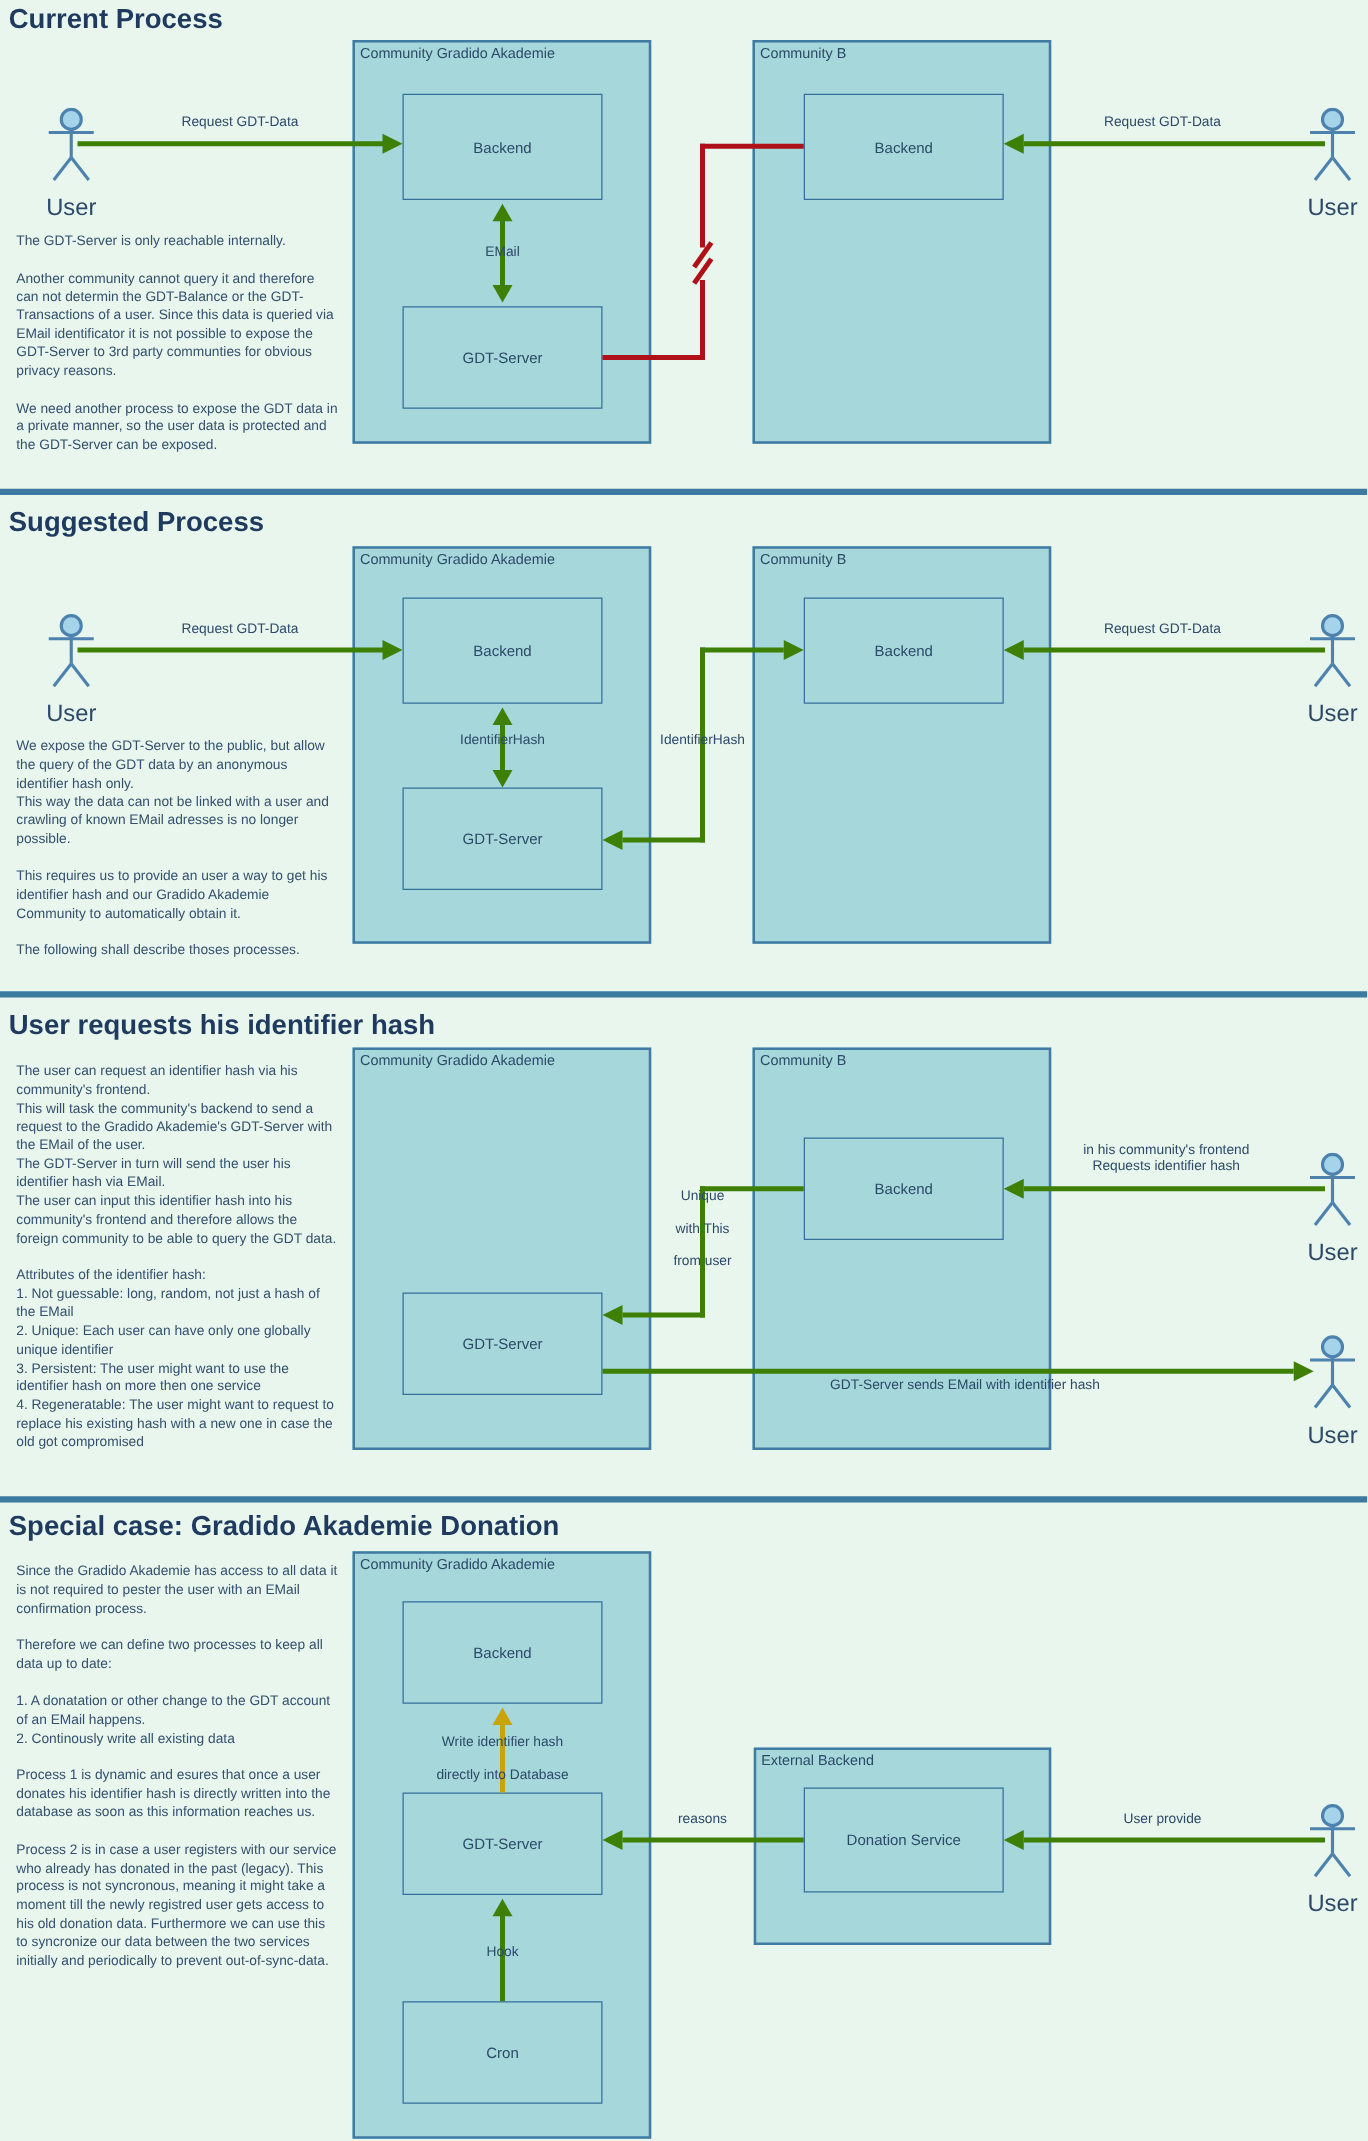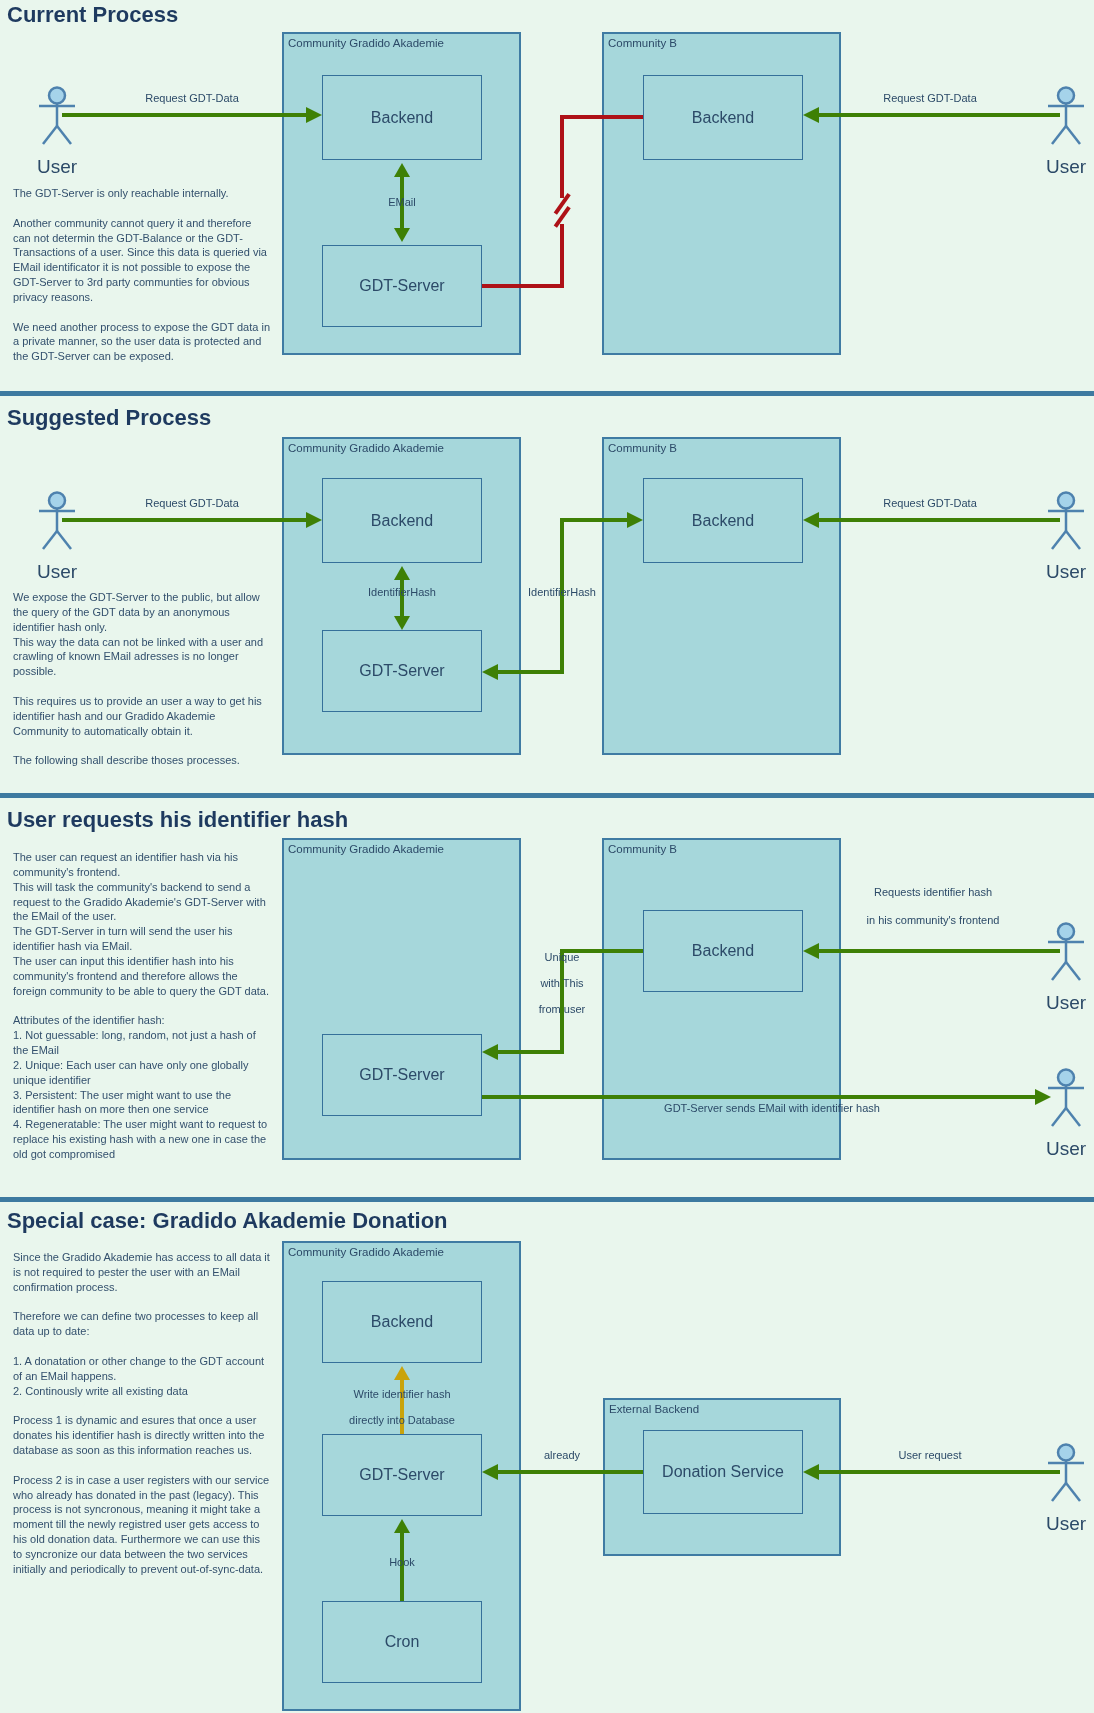--- a/index.html
+++ b/index.html
@@ -3,21 +3,21 @@
 <meta charset="utf-8">
 <style>
   html,body{margin:0;padding:0;background:#e9f6ed;}
   .canvas{position:relative;width:1094px;height:1713px;background:#e9f6ed;
           font-family:"Liberation Sans","DejaVu Sans",sans-serif;overflow:hidden;}
   .sec-title{position:absolute;font-size:22px;font-weight:bold;color:#1e3a5f;white-space:nowrap;}
   .divider{position:absolute;left:0;width:1094px;height:5px;background:#3d7aa0;}
   .comm{position:absolute;background:#a6d7db;border:2px solid #3f7ba3;box-sizing:border-box;}
   .comm-label{position:absolute;left:4px;top:3px;font-size:11.5px;color:#2c4a68;white-space:nowrap;}
   .node{position:absolute;background:#a6d7db;border:1.5px solid #35709a;box-sizing:border-box;
-        display:flex;align-items:center;justify-content:center;font-size:16px;color:#2c4a68;}
+        display:flex;align-items:center;justify-content:center;font-size:12px;color:#2c4a68;}
   .desc{position:absolute;width:258px;font-size:11px;line-height:1.35;color:#33506d;white-space:pre-line;}
   .lbl{position:absolute;font-size:11px;color:#2c4a68;white-space:nowrap;}
   .lbl.c{transform:translateX(-50%);}
   .hline,.vline{position:absolute;}
   .green{background:#3e8005;}
   .red{background:#ae1117;}
   .yellow{background:#c9a30b;}
   .ah{position:absolute;width:0;height:0;border-style:solid;}
   .ah-r{border-width:8px 0 8px 16px;border-color:transparent transparent transparent #3e8005;}
   .ah-l{border-width:8px 16px 8px 0;border-color:transparent #3e8005 transparent transparent;}
@@ -168,21 +168,21 @@
   </div>
   <div class="comm" style="left:602px;top:838px;width:239px;height:322px">
     <div class="comm-label">Community B</div>
   </div>
 
   <div class="node" style="left:322px;top:1034px;width:160px;height:82px">GDT-Server</div>
   <div class="node" style="left:643px;top:910px;width:160px;height:82px">Backend</div>
 
   <div class="ah ah-l" style="left:803px;top:943px"></div>
   <div class="hline green" style="left:819px;top:949px;width:241px;height:4px"></div>
-  <div class="lbl c" style="left:933px;top:886px">Requests identifier hash</div>
+  <div class="lbl c" style="left:933px;top:927px">Requests identifier hash</div>
   <div class="lbl c" style="left:933px;top:914px">in his community's frontend</div>
 
   <div class="hline green" style="left:560px;top:949px;width:83px;height:4px"></div>
   <div class="vline green" style="left:560px;top:949px;width:4px;height:105px"></div>
   <div class="ah ah-l" style="left:482px;top:1044px"></div>
   <div class="hline green" style="left:498px;top:1050px;width:66px;height:4px"></div>
   <div class="lbl c" style="left:562px;top:951px">Unique</div>
   <div class="lbl c" style="left:562px;top:977px">with This</div>
   <div class="lbl c" style="left:562px;top:1003px">from user</div>
 
@@ -243,25 +243,25 @@
   <div class="vline yellow" style="left:400px;top:1378px;width:4px;height:56px"></div>
   <div class="lbl c" style="left:402px;top:1388px">Write identifier hash</div>
   <div class="lbl c" style="left:402px;top:1414px">directly into Database</div>
 
   <div class="ah ah-u" style="left:394px;top:1519px"></div>
   <div class="vline green" style="left:400px;top:1531px;width:4px;height:70px"></div>
   <div class="lbl c" style="left:402px;top:1556px">Hook</div>
 
   <div class="ah ah-l" style="left:482px;top:1464px"></div>
   <div class="hline green" style="left:498px;top:1470px;width:145px;height:4px"></div>
-  <div class="lbl c" style="left:562px;top:1449px">already</div>
+  <div class="lbl c" style="left:562px;top:1449px">reasons</div>
 
   <div class="ah ah-l" style="left:803px;top:1464px"></div>
   <div class="hline green" style="left:819px;top:1470px;width:241px;height:4px"></div>
-  <div class="lbl c" style="left:930px;top:1449px">User request</div>
+  <div class="lbl c" style="left:930px;top:1449px">User provide</div>
 
   <div class="actor" style="left:1044px;top:1443px">
     <svg width="44" height="64" viewBox="0 0 44 64">
       <circle cx="22" cy="9.5" r="8" fill="#a5d3ea" stroke="#4e82ae" stroke-width="2.5"></circle>
       <line x1="4" y1="20" x2="40" y2="20" stroke="#4e82ae" stroke-width="2.5"></line>
       <line x1="22" y1="17.5" x2="22" y2="40" stroke="#4e82ae" stroke-width="2.5"></line>
       <line x1="22" y1="40" x2="8" y2="58" stroke="#4e82ae" stroke-width="2.5"></line>
       <line x1="22" y1="40" x2="36" y2="58" stroke="#4e82ae" stroke-width="2.5"></line>
     </svg>
   </div>

